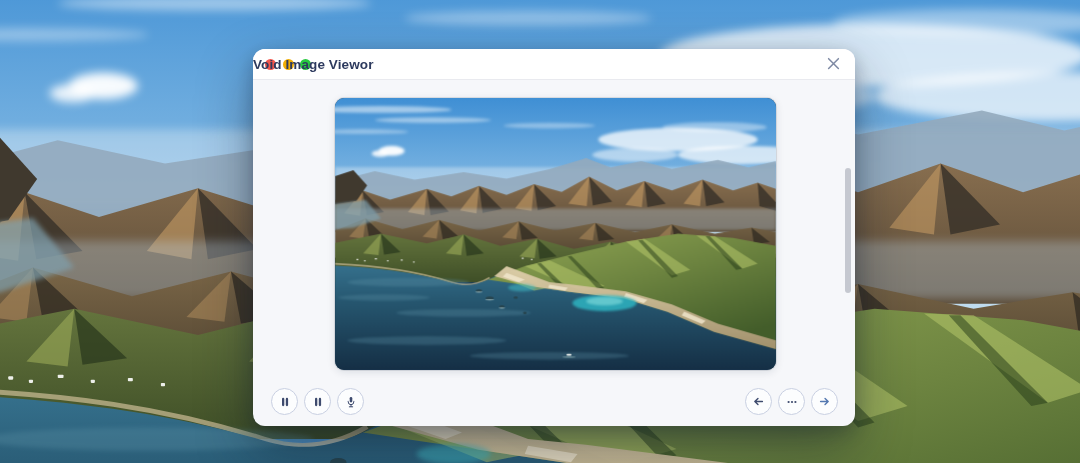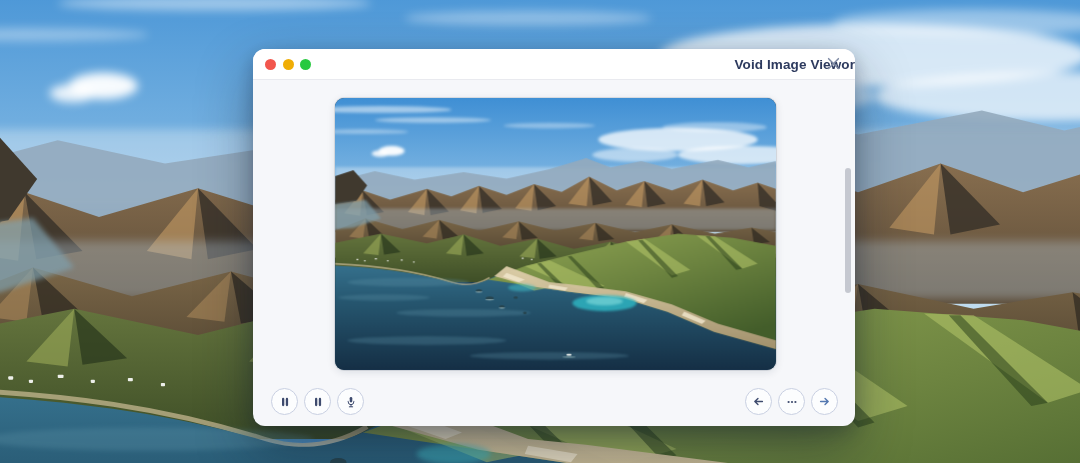--- a/index.html
+++ b/index.html
@@ -14,21 +14,21 @@
     box-shadow:0 24px 55px rgba(12,24,44,.42), 0 6px 18px rgba(12,24,44,.25);
   }
   .titlebar {
     position:relative; height:31px; background:#ffffff;
     border-radius:12px 12px 0 0; border-bottom:1px solid #e9eaef;
     display:flex; align-items:center;
   }
   .traffic { display:flex; gap:6.5px; margin-left:12px; }
   .tl { width:11px; height:11px; border-radius:50%; cursor:default; }
   .win-title {
-    position:absolute; left:0; right:0; text-align:right;
+    position:absolute; left:0; right:0; text-align:left;
     font-size:13.5px; font-weight:700; color:#2d3a5e; letter-spacing:.1px;
   }
   .close-btn {
     position:absolute; right:14px; top:50%; transform:translateY(-56%);
     width:16px; height:16px; display:flex; align-items:center; justify-content:center;
     color:#7f8aa4; cursor:default;
   }
 
   
   .image-frame {

